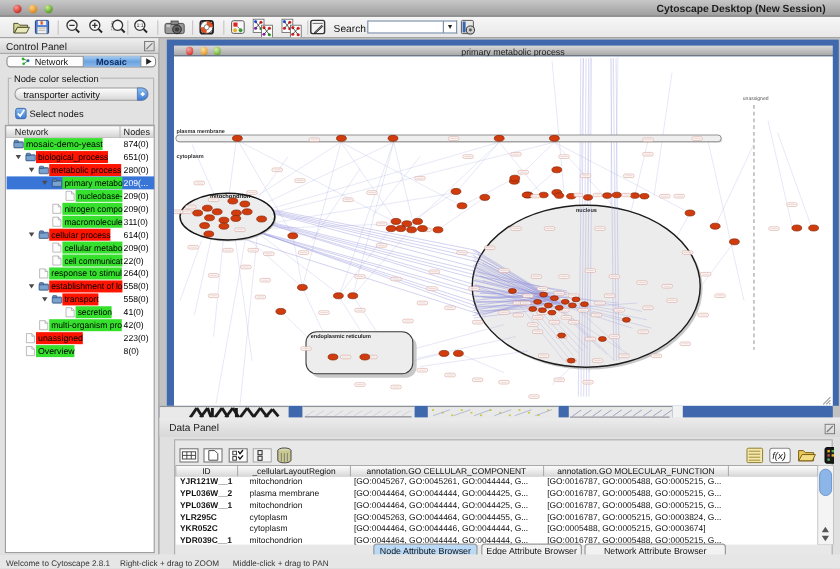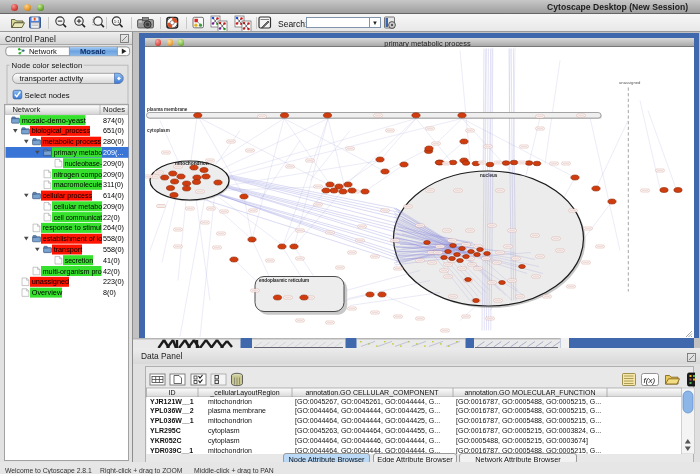--- a/index.html
+++ b/index.html
@@ -16,21 +16,21 @@
 #cphead span { position:absolute; left:5px; top:2.2px; font-size:8.4px; color:#222; }
 #dpanel { left:133px; top:348px; width:567px; height:119px; background:#e0e0e0; }
 #statusbar { left:0; top:462px; width:700px; height:12px; background:#e6e6e6; }
 #statusbar div { position:absolute; top:4.5px; font-size:6.8px; color:#333; }
 #desktop { left:133px; top:31.5px; width:567px; height:316.5px; background:#c2c2c2; }
 #netwin { position:absolute; left:6px; top:1.5px; width:560px; height:315px; background:#3f69ac; }
 #nettitle { position:absolute; left:6px; top:4.5px; width:549px; height:9.5px; background:linear-gradient(#d9d9d9,#a9a9a9); border-bottom:1px solid #787878; }
 #nettitle .t { position:absolute; left:0; right:0; top:1.2px; text-align:center; font-size:7.4px; color:#1a1a1a;margin-left:16px; }
 .ntl { position:absolute; top:1.8px; width:6.4px; height:6.4px; border-radius:50%; }
 #netcanvas { position:absolute; left:6px; top:14px; width:549px; height:291.5px; background:#fff; }
-.btab { position:absolute; height:11.5px; line-height:11.5px; text-align:center; background:#f2f2f2; border:1px solid #9a9a9a; border-radius:3px; font-size:7.4px; color:#111; }
+.btab { position:absolute; height:11.5px; line-height:11.5px; text-align:center; background:#f2f2f2; border:1px solid #9a9a9a; border-radius:3px; font-size:7.4px; color:#111;margin-left:28px; }
 </style></head>
 <body>
 <div class="abs" id="titlebar">
   <div class="tl" style="left:11px; background:radial-gradient(circle at 35% 30%,#f59a94,#d8453e 55%,#971f1a);"></div>
   <div class="tl" style="left:24px; background:radial-gradient(circle at 35% 30%,#fbd38a,#e89b2e 55%,#9c6a10);"></div>
   <div class="tl" style="left:37px; background:radial-gradient(circle at 35% 30%,#cfe99a,#6fb23a 55%,#41700f);"></div>
   <div id="titletext">Cytoscape Desktop (New Session)</div>
 </div>
 
 <div class="abs" id="toolbar">

